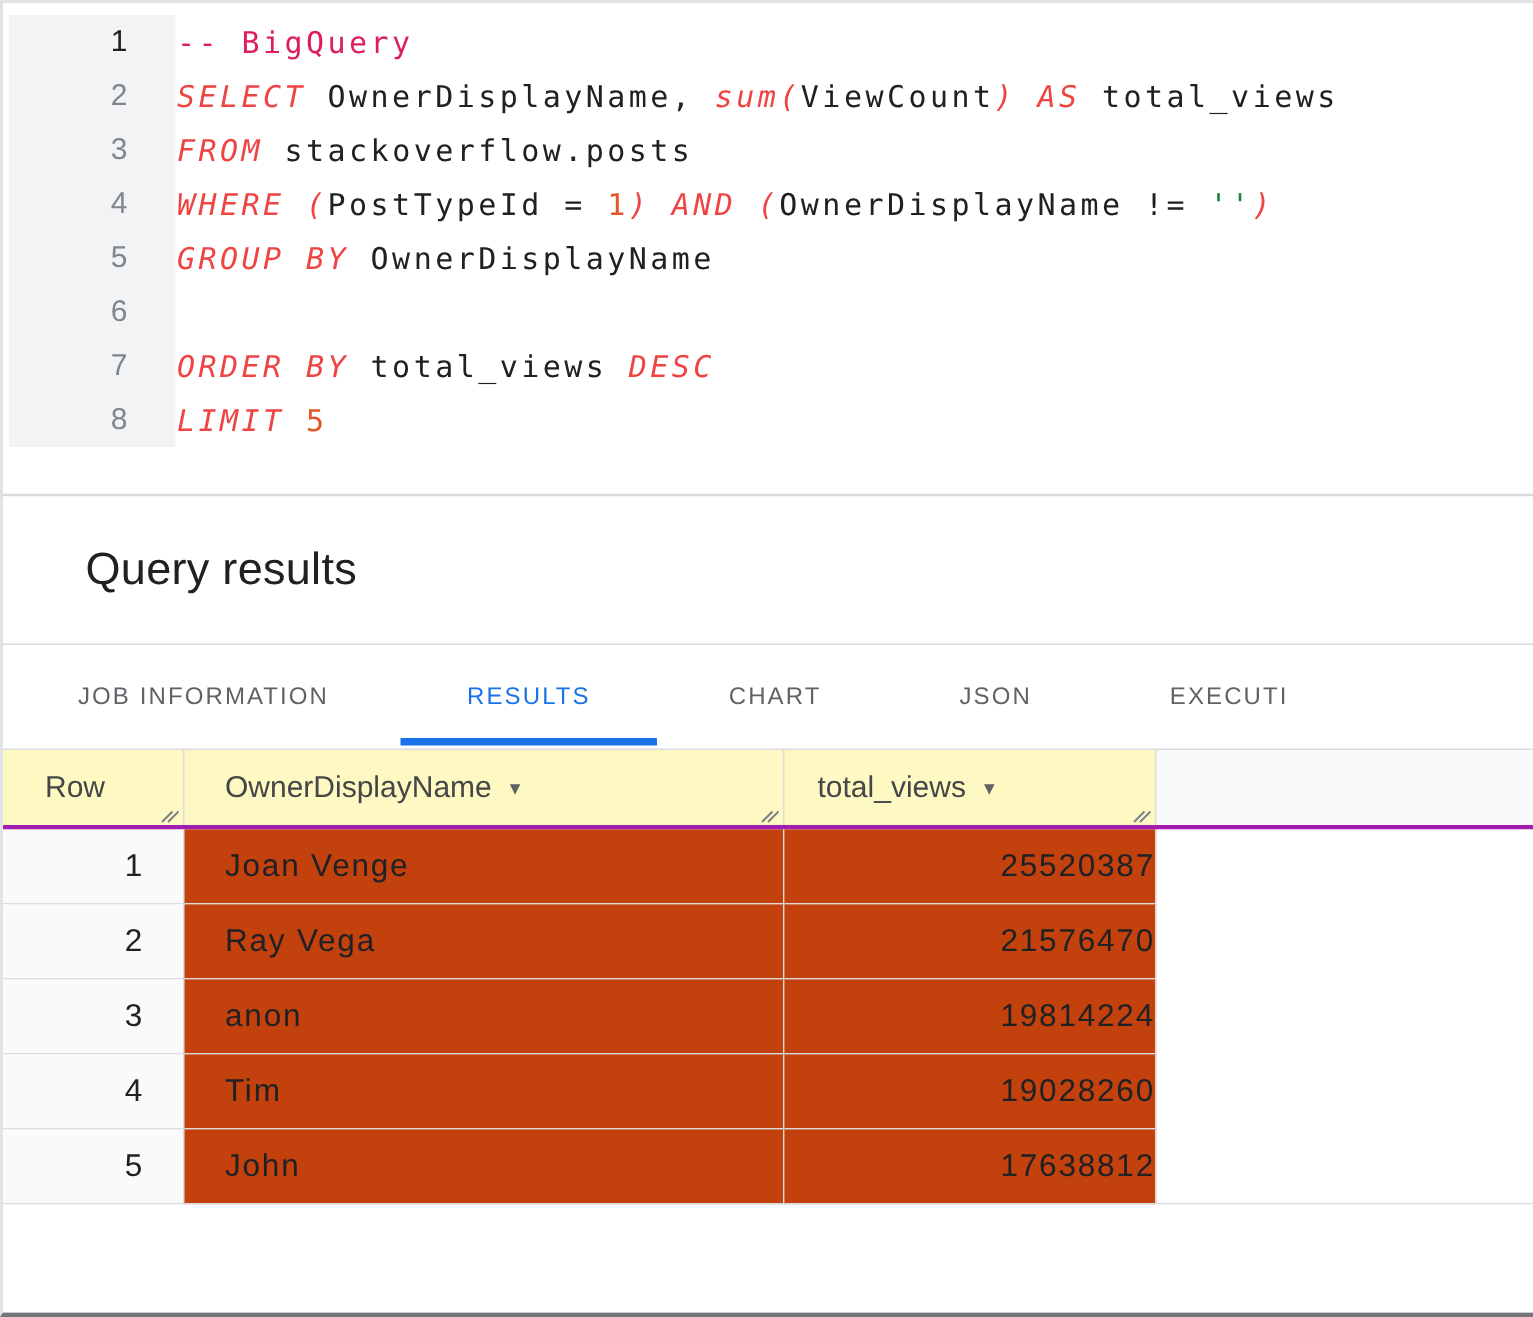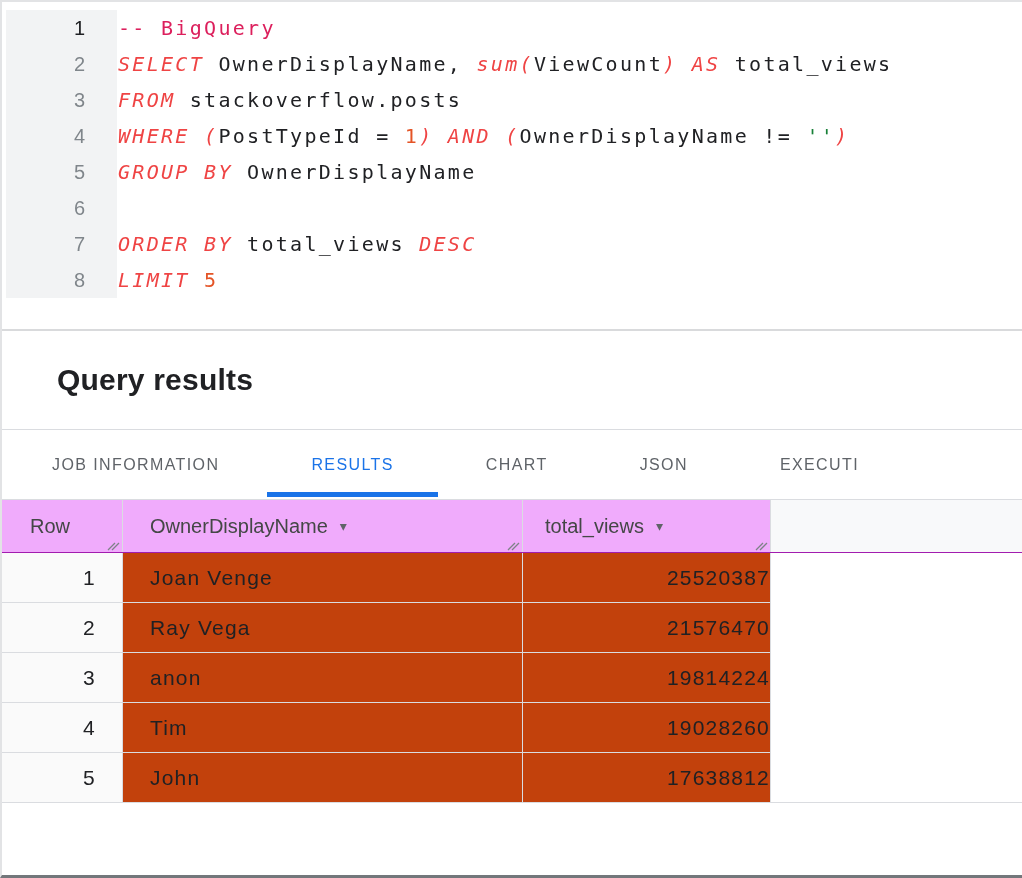--- a/index.html
+++ b/index.html
@@ -19,29 +19,29 @@
   .ln.active{color:#202124;}
   .code{padding-left:33px;font-family:"DejaVu Sans Mono", monospace;font-size:20px;letter-spacing:2.3px;white-space:pre;}
   .tk-kw{color:#ef4444;font-style:italic;}
   .tk-id{color:#202124;}
   .tk-num{color:#e45426;}
   .tk-cmt{color:#dc1f5c;}
   .tk-str{color:#188038;}
   
   .divider-thick{height:2px;background:#d9dadc;flex:none;}
   .results-header{height:99px;box-sizing:border-box;border-bottom:1px solid #dadce0;display:flex;align-items:center;padding-left:55px;flex:none;background:#fff;}
-  .title{margin:0;font-size:30px;font-weight:700;color:#202124;letter-spacing:0.2px;}
+  .title{margin:0;font-size:30px;font-weight:400;color:#202124;letter-spacing:0.2px;}
   
   .tabs{height:70px;box-sizing:border-box;border-bottom:1px solid #dadce0;display:flex;align-items:stretch;padding-left:4px;flex:none;background:#fff;}
   .tab{position:relative;display:flex;align-items:center;padding:0 46px;font-size:16px;font-weight:500;
        letter-spacing:1.4px;color:#5f6368;text-transform:uppercase;cursor:pointer;white-space:nowrap;}
   .tab.active{color:#1a73e8;}
   .tab.active::after{content:"";position:absolute;left:2px;right:2px;bottom:2px;height:5px;background:#1a73e8;}
   
-  .thead{height:53px;box-sizing:border-box;border-bottom:1px solid #a21caf;background:#f0abfc;display:flex;flex:none;}
+  .thead{height:53px;box-sizing:border-box;border-bottom:3px solid #a21caf;background:#fef9c3;display:flex;flex:none;}
   .th{position:relative;box-sizing:border-box;border-right:1px solid #dadce0;display:flex;align-items:center;
       font-size:20px;font-weight:500;color:#444746;}
   .th .caret{font-size:14px;color:#5f6368;margin-left:12px;}
   .handle{position:absolute;right:2px;bottom:1px;line-height:0;}
   .th-fill{flex:1;background:#f8f9fa;}
   .tbody{display:flex;flex:none;}
   .rows-left{width:769px;flex:none;}
   .tr{display:flex;height:50px;box-sizing:border-box;}
   .td{box-sizing:border-box;border-right:1px solid #dadce0;border-bottom:1px solid #dadce0;
       display:flex;align-items:center;font-size:21px;letter-spacing:1.2px;color:#202124;background:#c2410c;}

